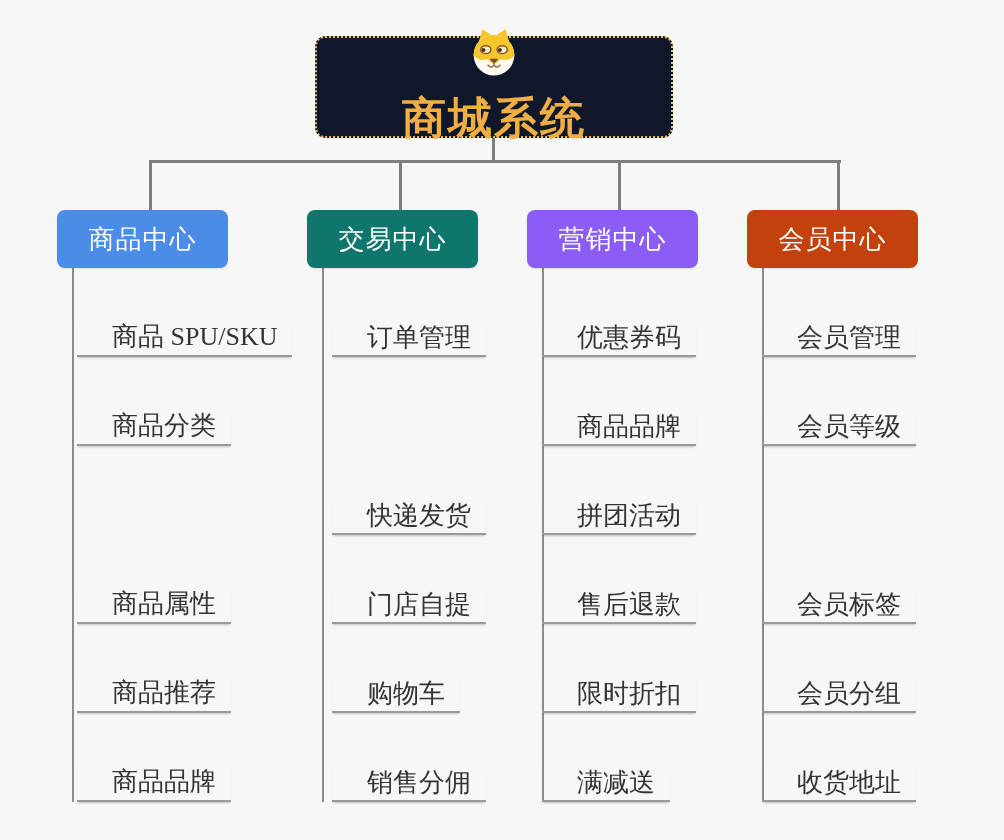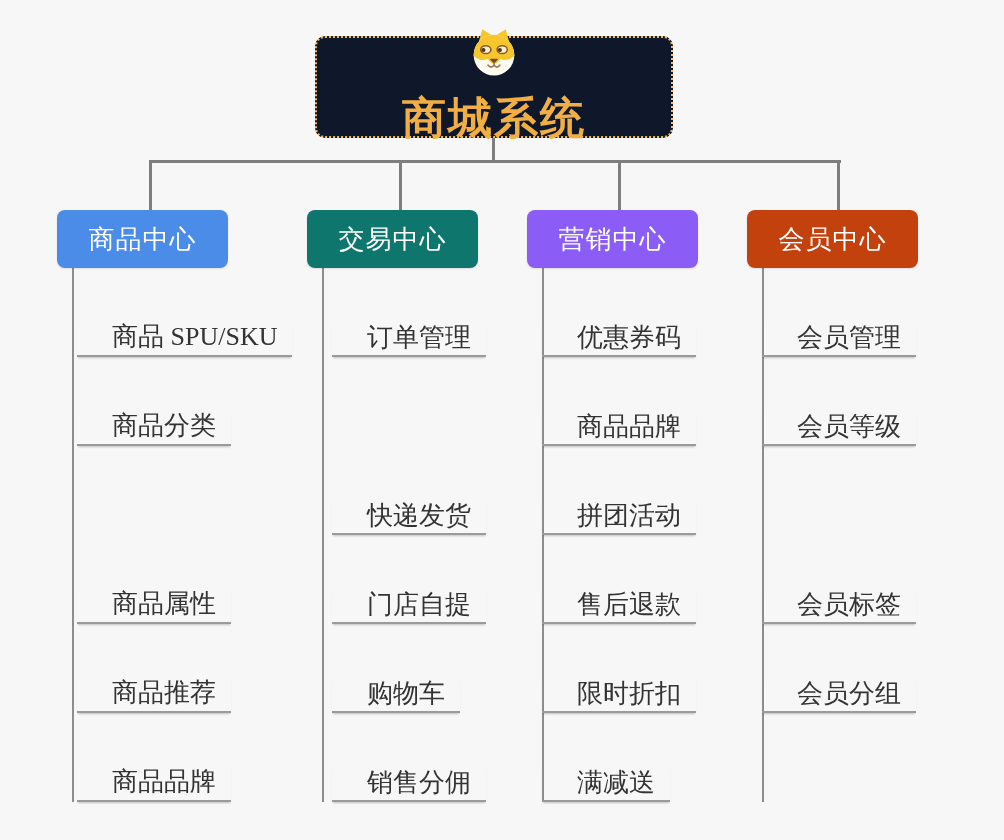--- a/index.html
+++ b/index.html
@@ -120,14 +120,15 @@
   <div class="leaf col-b2 row-1">商品品牌</div>
   <div class="leaf col-b2 row-2">拼团活动</div>
   <div class="leaf col-b2 row-3">售后退款</div>
   <div class="leaf col-b2 row-4">限时折扣</div>
   <div class="leaf col-b2 row-5">满减送</div>
 
   <div class="leaf col-b3 row-0">会员管理</div>
   <div class="leaf col-b3 row-1">会员等级</div>
   <div class="leaf col-b3 row-3">会员标签</div>
   <div class="leaf col-b3 row-4">会员分组</div>
+  <div class="leaf col-b3 row-5">收货地址</div>
 
 </div>
 
 </body></html>

